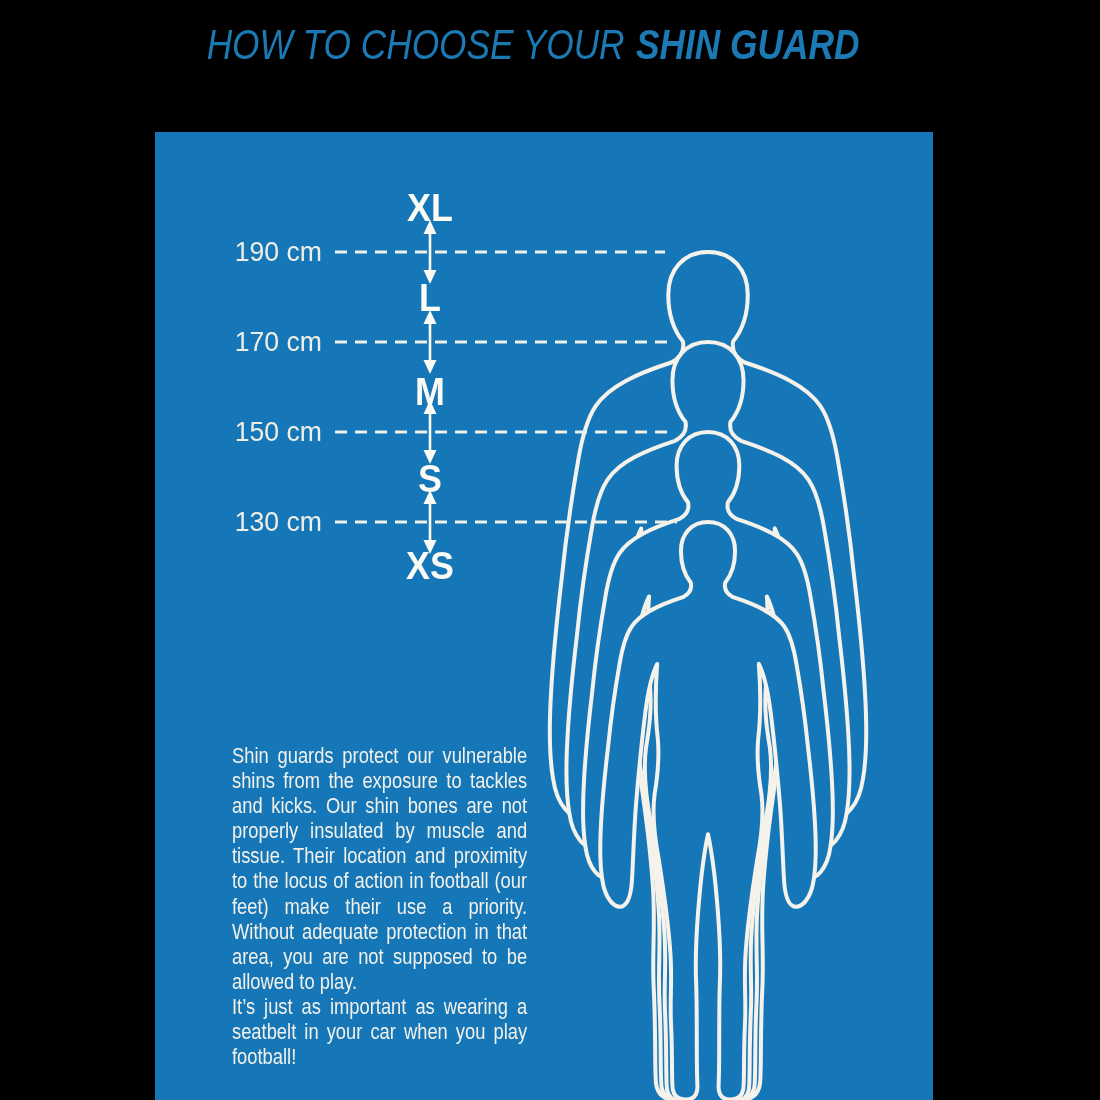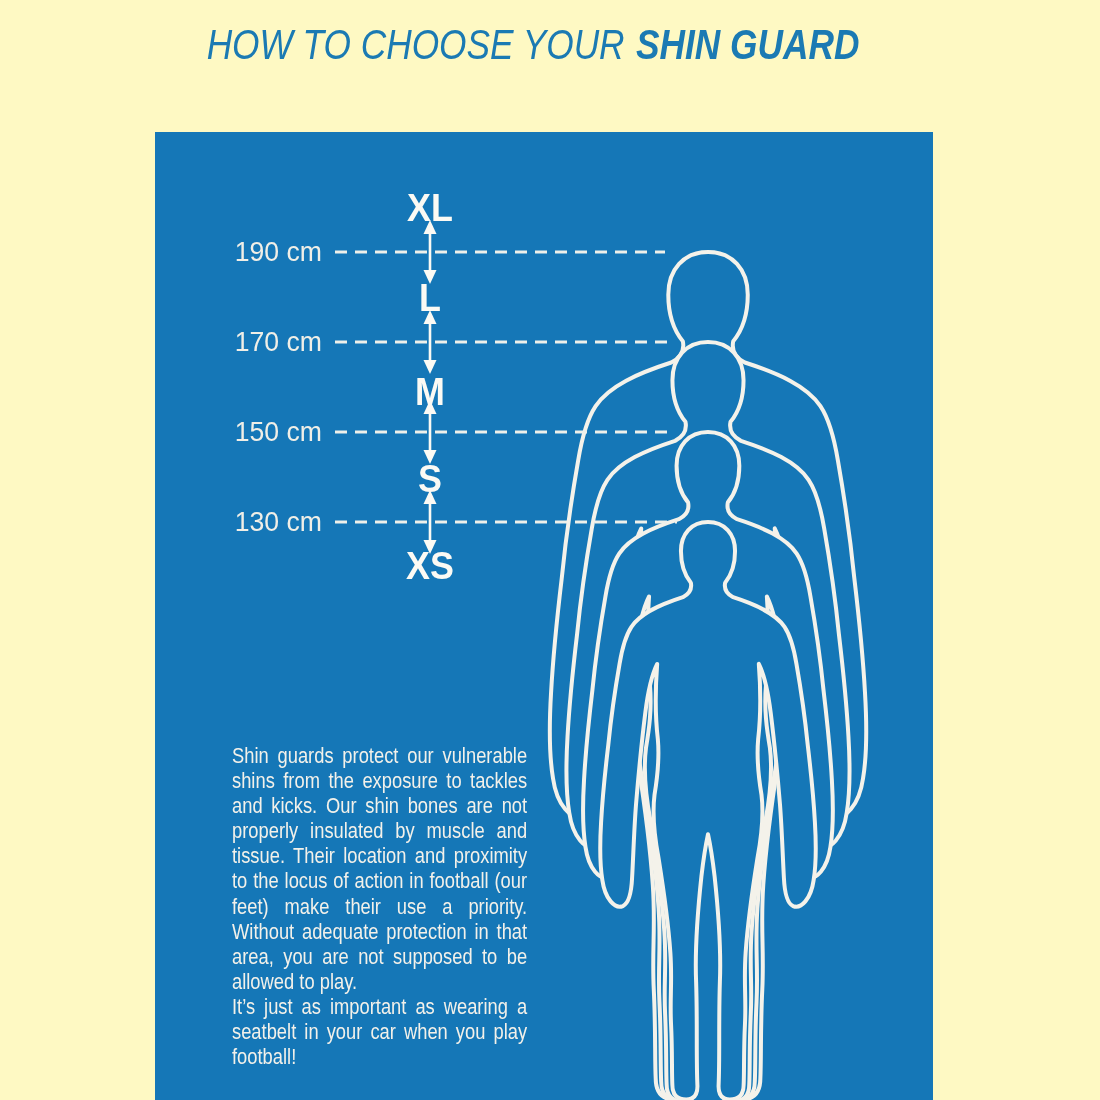--- a/index.html
+++ b/index.html
@@ -1,16 +1,16 @@
 <!DOCTYPE html>
 <html><head>
 <meta charset="utf-8">
 <style>
   html,body{margin:0;padding:0;background:#ffffff;}
-  .canvas{position:relative;width:1100px;height:1100px;background:#fef9c3;overflow:hidden;
+  .canvas{position:relative;width:1100px;height:1100px;background:#000000;overflow:hidden;
           font-family:"Liberation Sans", sans-serif;}
 
   
   .title-wrap{position:absolute;top:20px;left:-17px;width:1100px;text-align:center;}
   .title-inner{display:inline-block;transform:scaleX(0.82);transform-origin:center;
                font-style:italic;font-size:43px;color:#1b7ab3;letter-spacing:0px;white-space:nowrap;}
   .title-prefix{font-weight:400;}
   .title-product{font-weight:700;margin-left:14px;}
 
   

